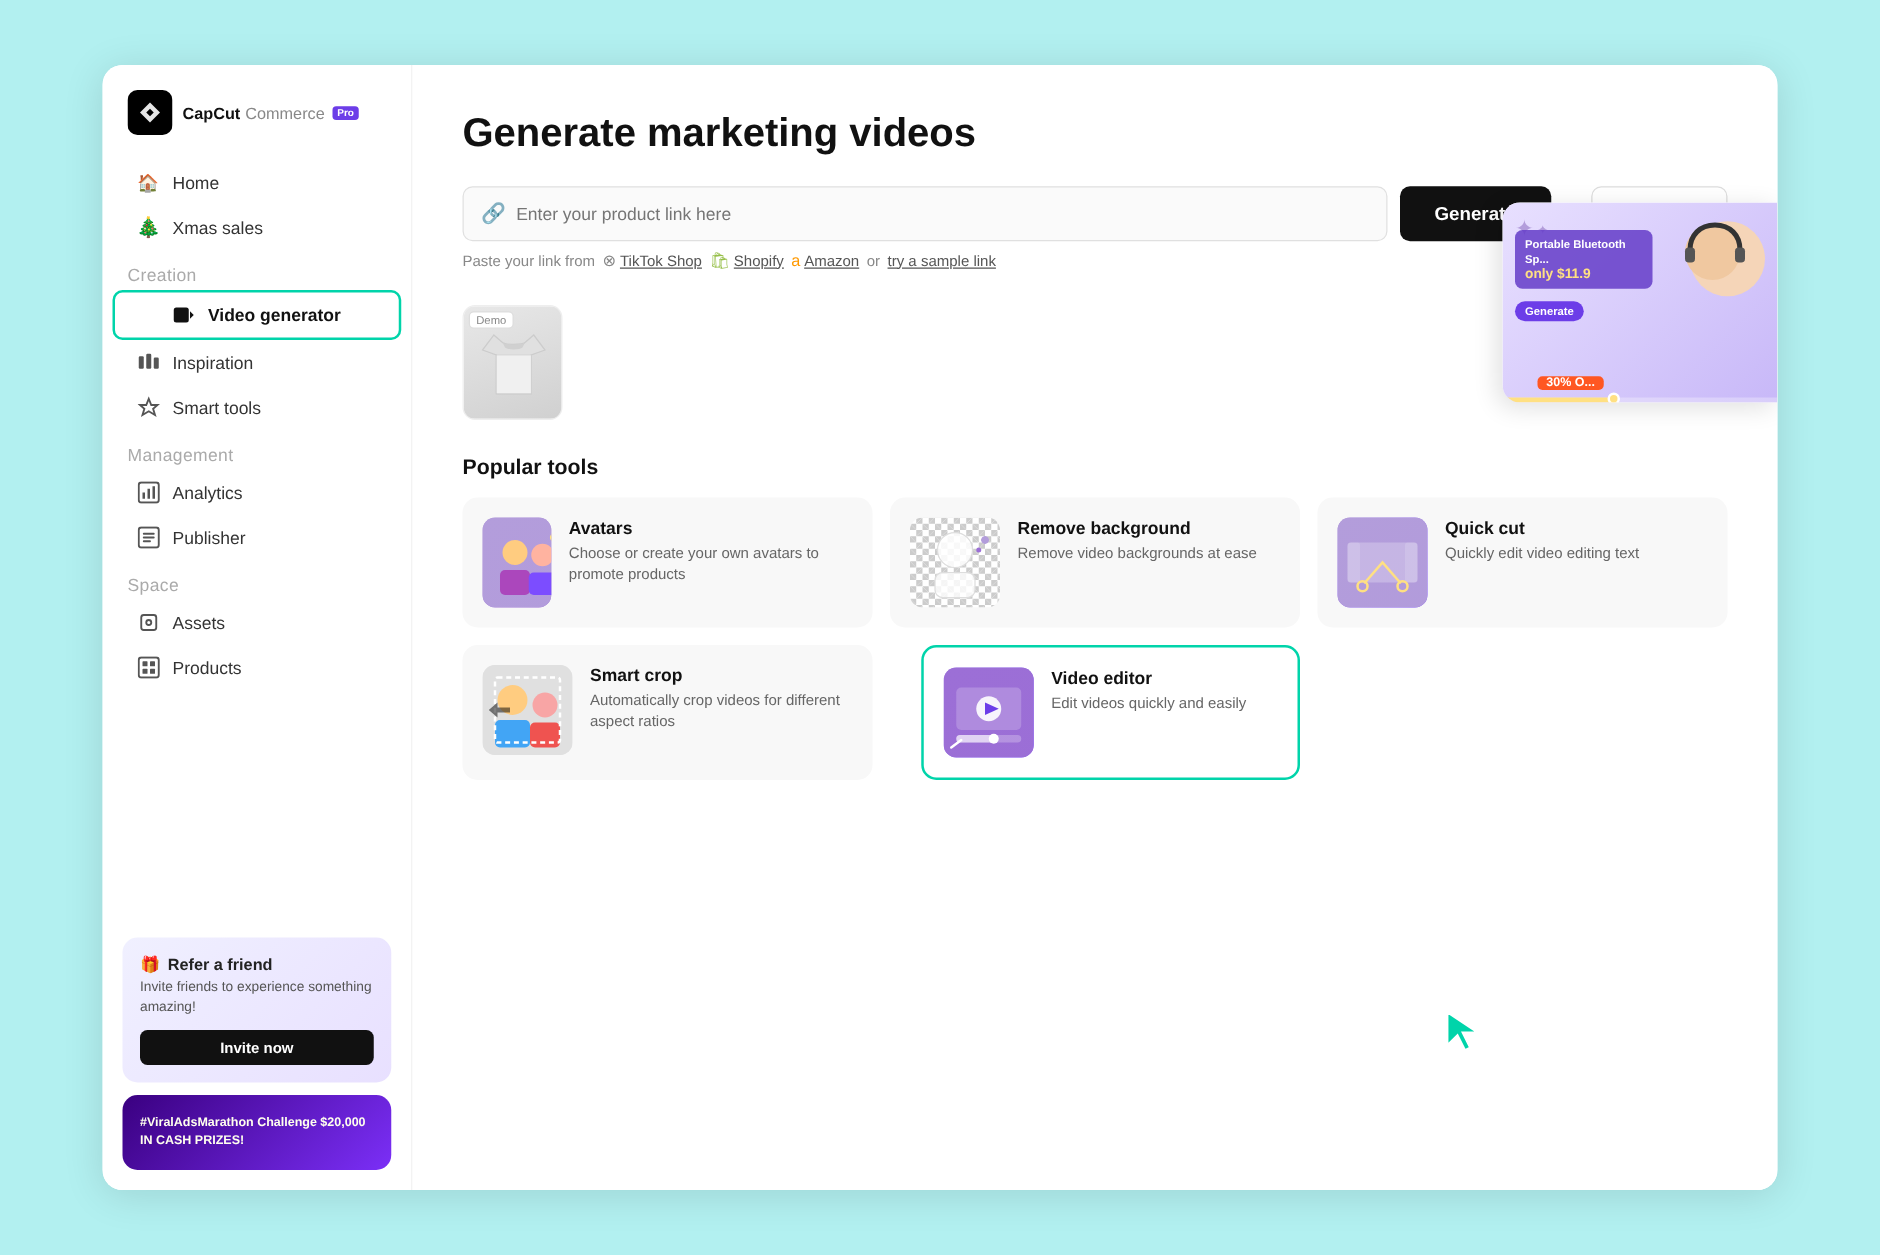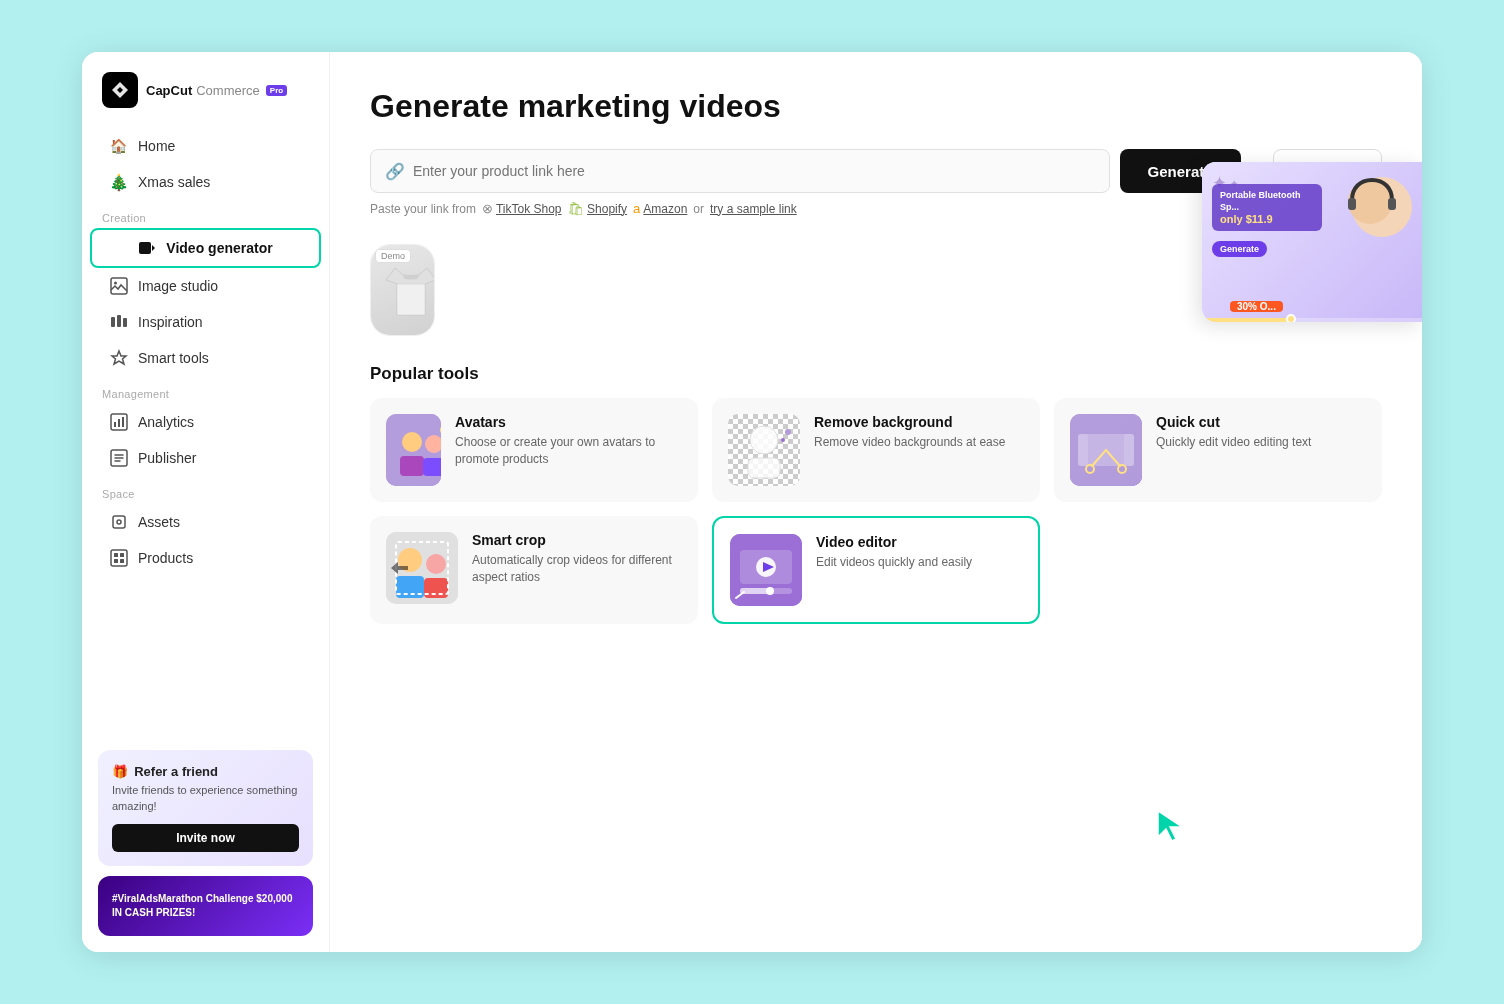--- a/index.html
+++ b/index.html
@@ -74,21 +74,21 @@
     }
     .nav-icon {
       width: 18px;
       height: 18px;
       display: flex;
       align-items: center;
       justify-content: center;
       flex-shrink: 0;
     }
     .section-label {
-      font-size: 11px;
+      font-size: 14px;
       color: #aaa;
       padding: 12px 20px 4px 20px;
       font-weight: 500;
       letter-spacing: 0.3px;
     }
     
     .sidebar-bottom {
       margin-top: auto;
       padding: 16px;
     }
@@ -233,22 +233,22 @@
       text-decoration: underline;
       font-weight: 500;
     }
     
     .product-grid {
       display: flex;
       gap: 14px;
       margin-bottom: 28px;
     }
     .product-card {
-      width: 65px;
-      border-radius: 20px;
+      width: 80px;
+      border-radius: 10px;
       overflow: hidden;
       border: 1px solid #eee;
       position: relative;
     }
     .demo-badge {
       position: absolute;
       top: 4px;
       left: 4px;
       background: #fff;
       border: 1px solid #ddd;
@@ -275,20 +275,21 @@
       padding: 16px;
       display: flex;
       align-items: flex-start;
       gap: 14px;
       cursor: pointer;
       transition: background 0.15s;
     }
     .tool-card.highlighted {
       background: #fff;
       border: 2.5px solid #00d4aa;
+      margin-left: 25px;
     }
     .tool-icon-avatar {
       background: linear-gradient(135deg, #b39ddb 0%, #9c6fd6 100%);
       width: 72px;
       height: 72px;
       border-radius: 10px;
       position: relative;
       overflow: hidden;
     }
     .tool-icon-remove-bg {
@@ -406,30 +407,20 @@
         <svg width="18" height="18" viewBox="0 0 18 18" fill="none">
             <rect x="1" y="3" width="12" height="12" rx="2" fill="#111"></rect>
             <polygon points="14,6 17,9 14,12" fill="#111"></polygon>
           </svg>
       </span>
       <span>Video generator</span>
     </div>
     <div class="nav-item">
       <span class="nav-icon">
         <svg width="18" height="18" viewBox="0 0 18 18" fill="none">
-            <rect x="1" y="1" width="16" height="16" rx="2" stroke="#555" stroke-width="1.5" fill="none"></rect>
-            <circle cx="5.5" cy="6" r="1.5" fill="#555"></circle>
-            <path d="M1 13l4-4 3 3 3-4 6 6" stroke="#555" stroke-width="1.5" fill="none"></path>
-          </svg>
-      </span>
-      <span>Image studio</span>
-    </div>
-    <div class="nav-item">
-      <span class="nav-icon">
-        <svg width="18" height="18" viewBox="0 0 18 18" fill="none">
             <rect x="1" y="4" width="4" height="10" rx="1" fill="#555"></rect>
             <rect x="7" y="2" width="4" height="12" rx="1" fill="#555"></rect>
             <rect x="13" y="5" width="4" height="9" rx="1" fill="#555"></rect>
           </svg>
       </span>
       <span>Inspiration</span>
     </div>
     <div class="nav-item">
       <span class="nav-icon">
         <svg width="18" height="18" viewBox="0 0 18 18" fill="none">

